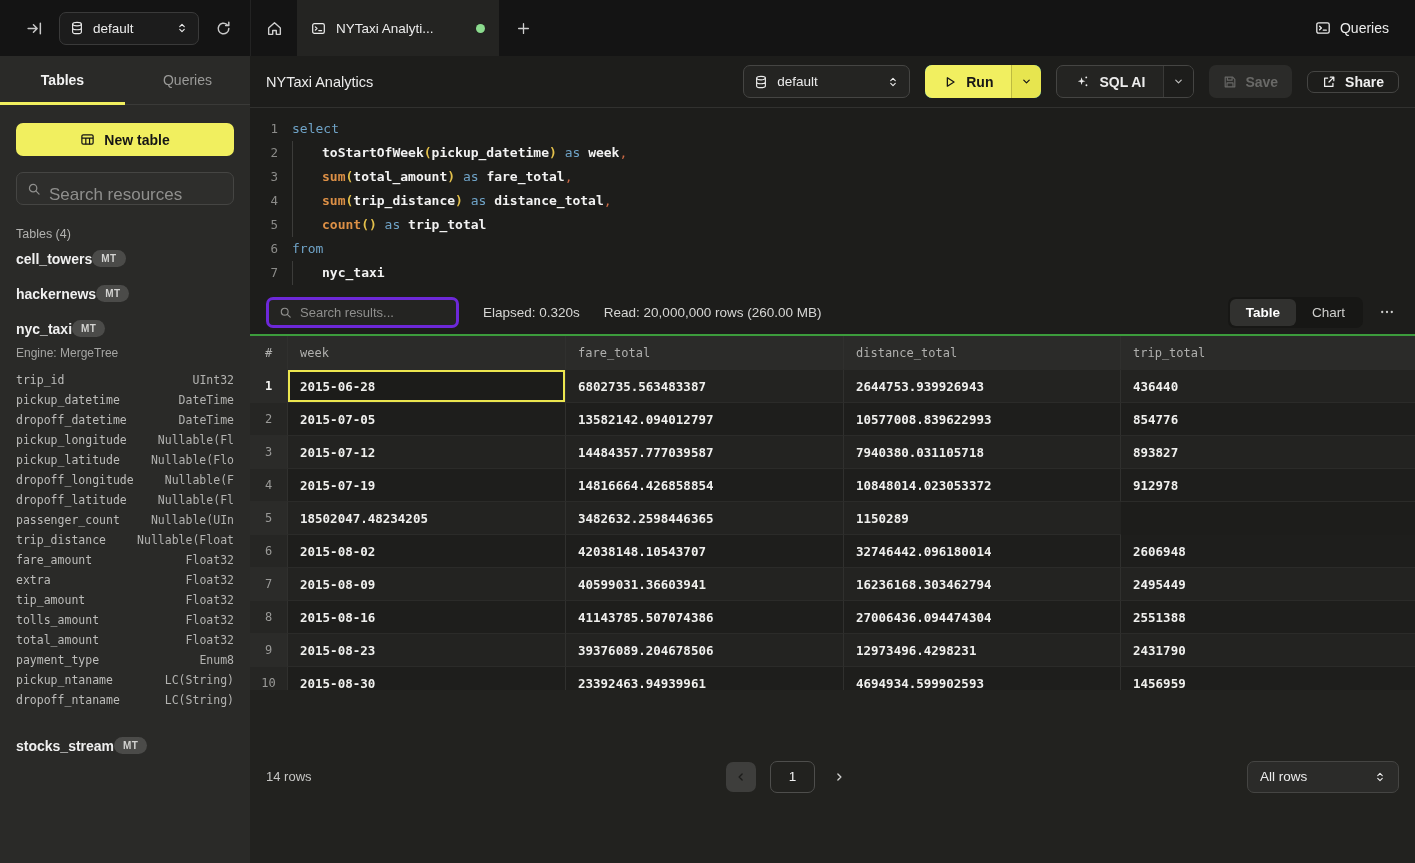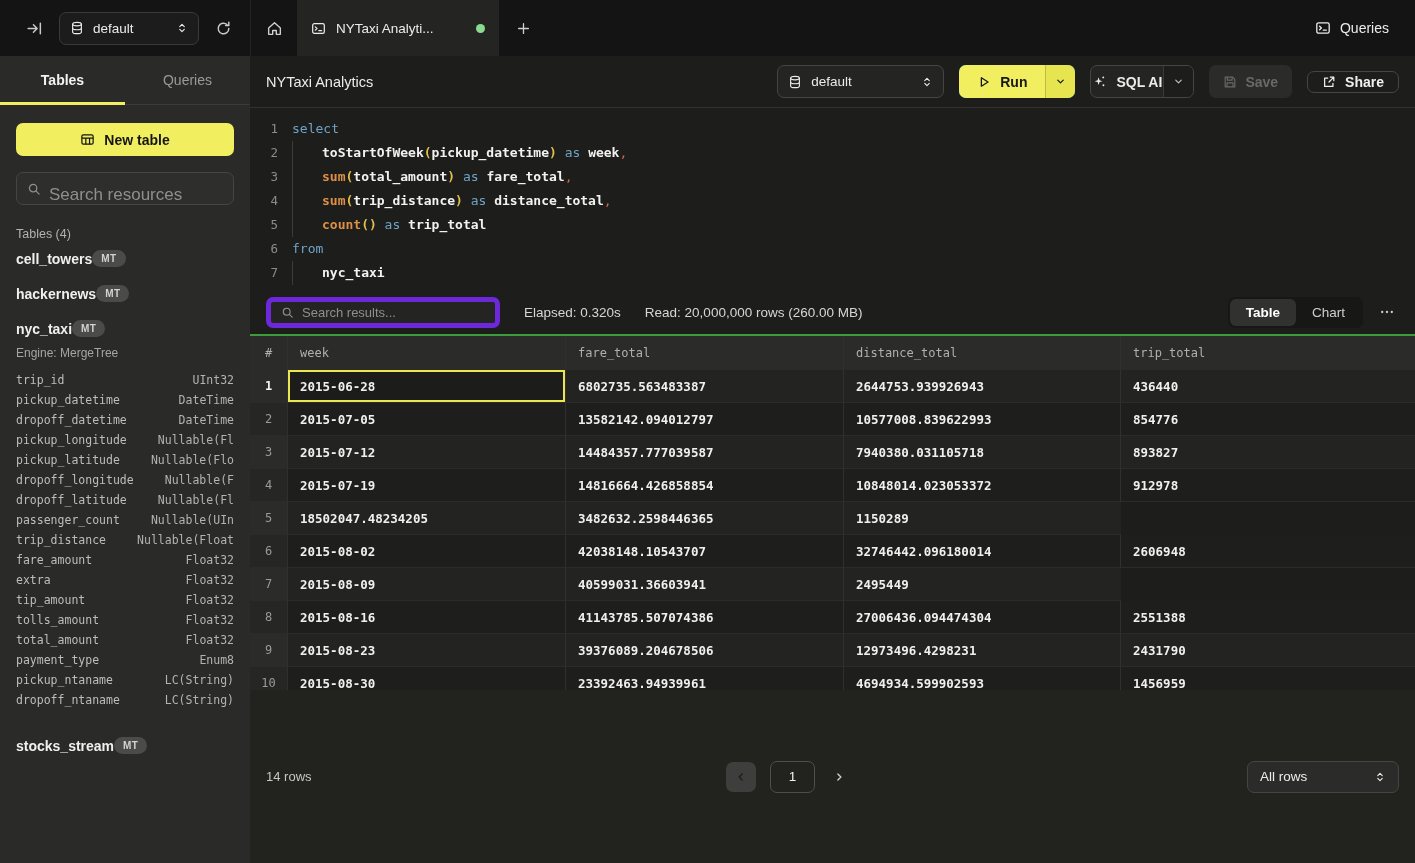--- a/index.html
+++ b/index.html
@@ -56,42 +56,42 @@
   .main-header { height:52px; flex:none; border-bottom:1px solid #31312f; display:flex; align-items:center; padding:0 16px; }
   .page-title { font-size:14.5px; font-weight:500; color:#ececec; }
   .main-toolbar { margin-left:auto; display:flex; align-items:center; gap:15px; }
   .tb-db { width:167px; height:33px; background:#242422; border:1px solid #454543; border-radius:7px;
     display:flex; align-items:center; gap:9px; padding:0 10px; font-size:13.5px; color:#ececec; cursor:pointer; }
   .tb-db .grow { flex:1; text-align:left; }
   .run-btn { height:33px; display:flex; align-items:stretch; border-radius:7px; overflow:hidden; cursor:pointer; border:none; padding:0; background:#0ea5e9; }
   .run-main { display:flex; align-items:center; gap:9px; padding:0 18px; background:#f1ef60; color:#171717; font-size:14px; font-weight:700; }
   .run-caret { display:flex; align-items:center; padding:0 9px; background:#e7e54f; border-left:1px solid rgba(0,0,0,.18); color:#171717; }
   .sqlai-btn { height:33px; display:flex; align-items:stretch; background:#242422; border:1px solid #454543; border-radius:7px; overflow:hidden; color:#ececec; cursor:pointer; padding:0; }
-  .sqlai-main { display:flex; align-items:center; gap:9px; padding:0 1px; font-size:14px; font-weight:600; }
+  .sqlai-main { display:flex; align-items:center; gap:9px; padding:0 18px; font-size:14px; font-weight:600; }
   .sqlai-caret { display:flex; align-items:center; padding:0 9px; border-left:1px solid #3a3a38; background:#1d1d1b; color:#bdbdbb; }
   .save-btn { height:33px; background:#2b2b29; border:none; border-radius:7px; color:#69696
 7; color:#696967; font-size:14px; font-weight:600; display:flex; align-items:center; gap:8px; padding:0 14px; cursor:default; }
   .share-btn { height:22px; background:none; border:1px solid #454543; border-radius:7px; color:#f0f0f0;
     font-size:14px; font-weight:600; display:flex; align-items:center; gap:9px; padding:0 14px; cursor:pointer; }
 
   
   .editor { flex:1; overflow:hidden; padding-top:9px; font-family:"DejaVu Sans Mono", monospace; font-size:13px; cursor:text; }
   .ed-line { display:flex; line-height:24px; white-space:pre; }
   .ln { width:28px; flex:none; text-align:right; color:#8b8b89; margin-right:14px; font-size:12.5px; }
   .code { color:#f2f2f2; }
   .indent { display:inline-block; width:30px; border-left:1px solid #3c3c3a; height:24px; vertical-align:top; }
   .tok-kw { color:#6fa3c7; }
   .tok-fn { color:#dd9046; font-weight:700; }
   .tok-id { color:#f2f2f2; font-weight:700; }
   .tok-par { color:#e3c04b; font-weight:700; }
   .tok-pun { color:#cd6a45; }
 
   
   .results-bar { height:44px; flex:none; display:flex; align-items:center; padding:0 16px; gap:24px; }
-  .res-search { width:234px; height:31px; background:#242422; border:5px solid #6d28d9; border-radius:7px;
+  .res-search { width:193px; height:31px; background:#242422; border:3px solid #6d28d9; border-radius:7px;
     display:flex; align-items:center; gap:8px; padding:0 10px; color:#8f8f8d; flex:none; }
   .res-search input { background:none; border:none; outline:none; color:#d8d8d8; font-size:13px; width:100%; font-family:"Liberation Sans", sans-serif; }
   .res-search input::placeholder { color:#8f8f8d; }
   .stat { font-size:13.5px; color:#d6d6d4; }
   .res-right { margin-left:auto; display:flex; align-items:center; gap:12px; }
   .seg { display:flex; background:#171715; border-radius:7px; padding:2px; }
   .seg button { border:none; border-radius:6px; font-size:13.5px; padding:6px 16px; cursor:pointer; background:none; color:#cfcfcd; font-family:"Liberation Sans", sans-serif; }
   .seg button.active { background:#31312f; color:#ffffff; font-weight:600; }
   .dots-btn { background:none; border:none; color:#cfcfcd; cursor:pointer; padding:4px; }
 
@@ -486,20 +486,21 @@
             <div class="cell numcell">6</div>
             <div class="cell datacell">2015-08-02</div>
             <div class="cell datacell">42038148.10543707</div>
             <div class="cell datacell">32746442.096180014</div>
             <div class="cell datacell">2606948</div>
           </div>
           <div class="trow odd">
             <div class="cell numcell">7</div>
             <div class="cell datacell">2015-08-09</div>
             <div class="cell datacell">40599031.36603941</div>
+            <div class="cell datacell">16236168.303462794</div>
             <div class="cell datacell">2495449</div>
           </div>
           <div class="trow even">
             <div class="cell numcell">8</div>
             <div class="cell datacell">2015-08-16</div>
             <div class="cell datacell">41143785.507074386</div>
             <div class="cell datacell">27006436.094474304</div>
             <div class="cell datacell">2551388</div>
           </div>
           <div class="trow odd">

